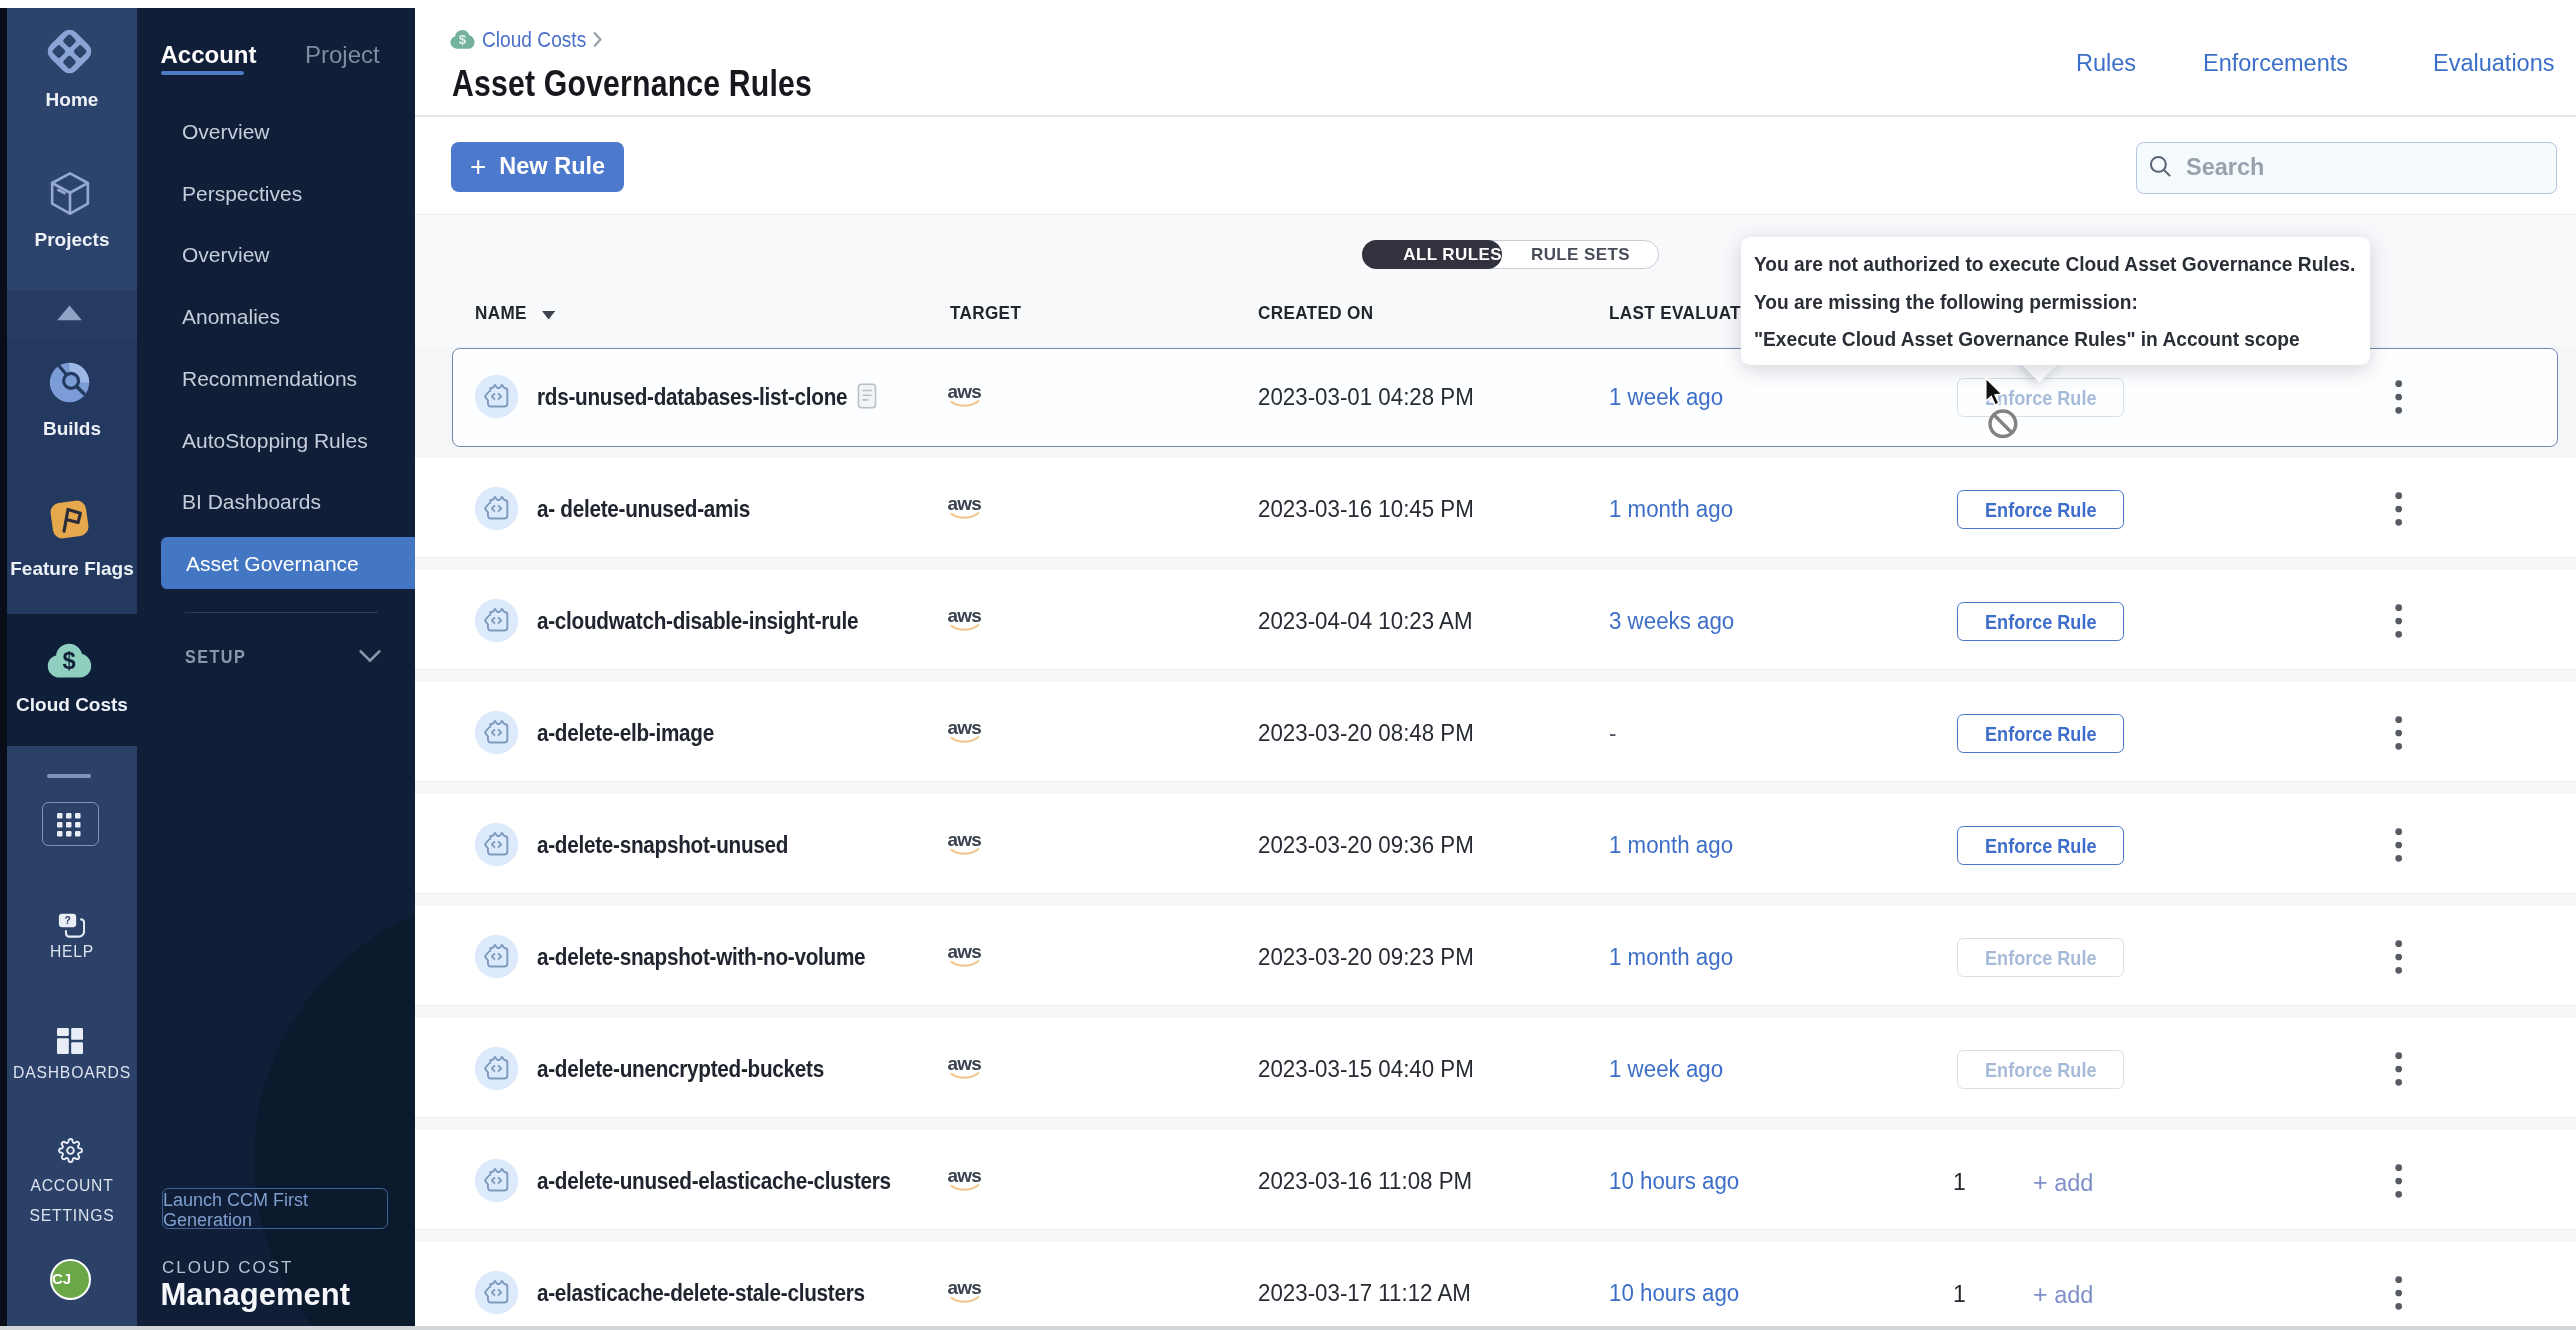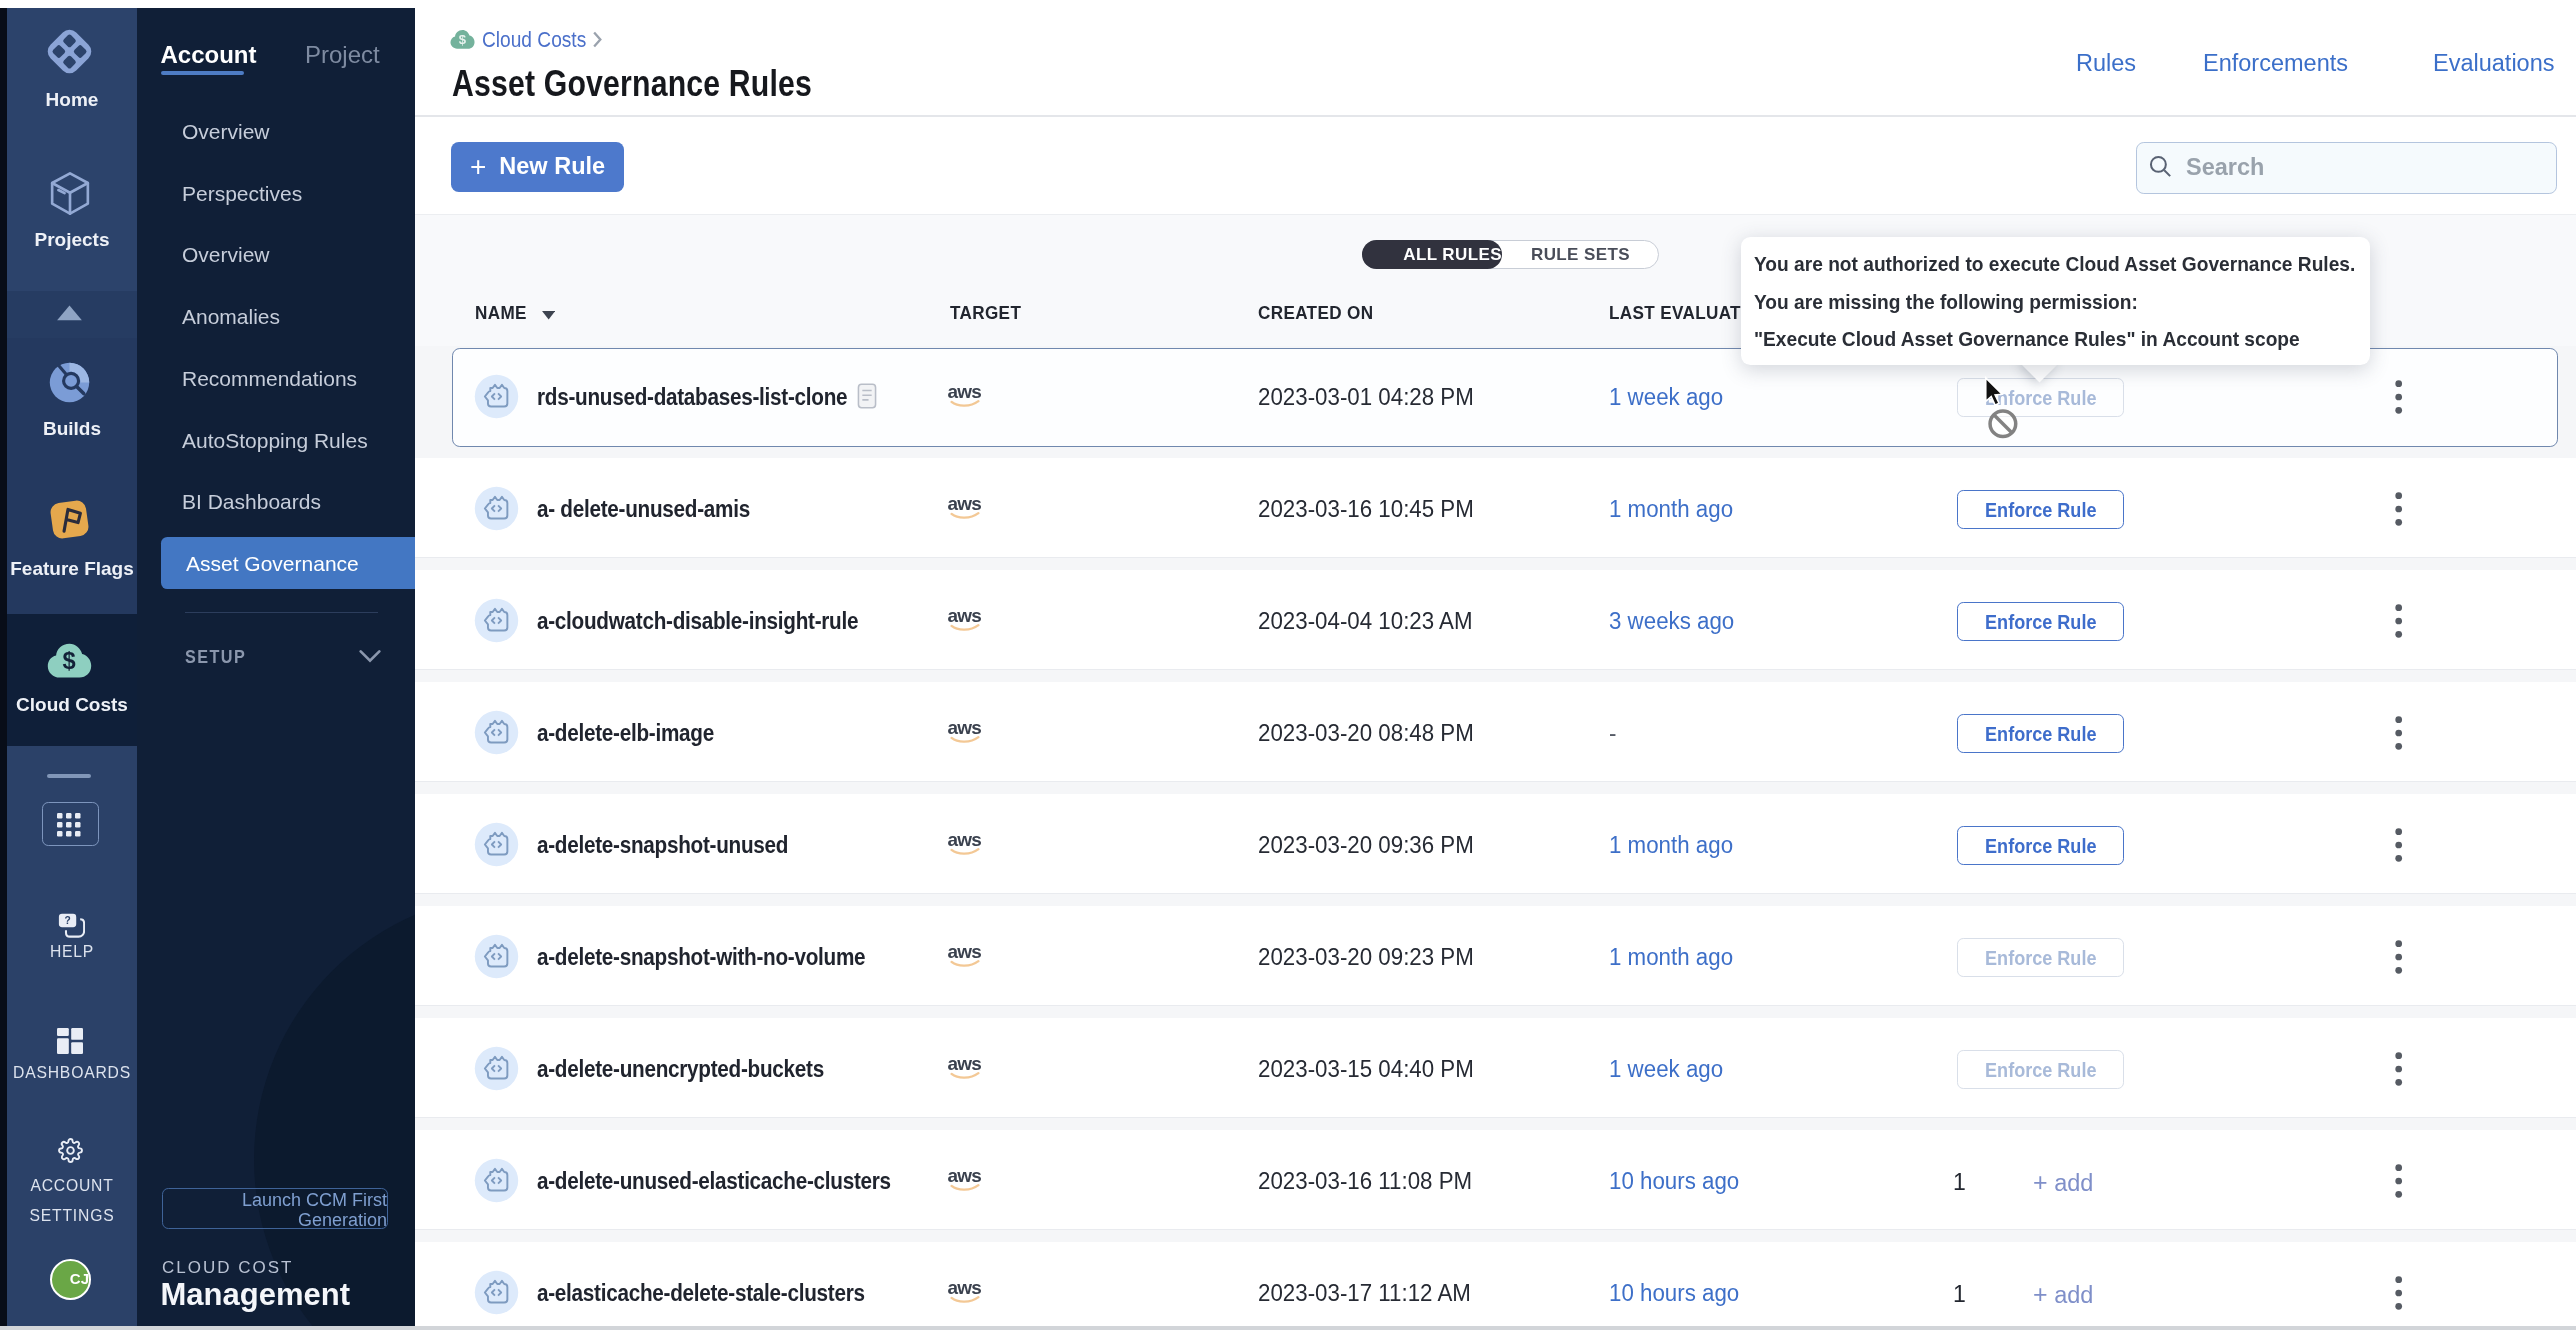--- a/index.html
+++ b/index.html
@@ -113,21 +113,21 @@
 </svg>
 <div class="railitem raillabel-sm" style="top:1064px;">DASHBOARDS</div>
 
 <svg class="abs" style="left:58px;top:1138px;" width="25" height="25" viewBox="0 0 24 24" fill="none" stroke="#e9edf5" stroke-width="1.8">
   <circle cx="12" cy="12" r="3.2"></circle>
   <path d="M19.4 15a1.65 1.65 0 0 0 .33 1.82l.06.06a2 2 0 1 1-2.83 2.83l-.06-.06a1.65 1.65 0 0 0-1.82-.33 1.65 1.65 0 0 0-1 1.51V21a2 2 0 1 1-4 0v-.09A1.65 1.65 0 0 0 9 19.4a1.65 1.65 0 0 0-1.82.33l-.06.06a2 2 0 1 1-2.83-2.83l.06-.06a1.65 1.65 0 0 0 .33-1.82 1.65 1.65 0 0 0-1.51-1H3a2 2 0 1 1 0-4h.09A1.65 1.65 0 0 0 4.6 9a1.65 1.65 0 0 0-.33-1.82l-.06-.06a2 2 0 1 1 2.83-2.83l.06.06a1.65 1.65 0 0 0 1.82.33H9a1.65 1.65 0 0 0 1-1.51V3a2 2 0 1 1 4 0v.09a1.65 1.65 0 0 0 1 1.51 1.65 1.65 0 0 0 1.82-.33l.06-.06a2 2 0 1 1 2.83 2.83l-.06.06a1.65 1.65 0 0 0-.33 1.82V9a1.65 1.65 0 0 0 1.51 1H21a2 2 0 1 1 0 4h-.09a1.65 1.65 0 0 0-1.51 1z"></path>
 </svg>
 <div class="railitem raillabel-sm" style="top:1177px;">ACCOUNT</div>
 <div class="railitem raillabel-sm" style="top:1207px;">SETTINGS</div>
 
-<div class="abs" style="left:50px;top:1259px;width:41px;height:41px;border-radius:50%;background:#6aa746;border:2.3px solid #ffffff;color:#fff;font-weight:700;font-size:15px;text-align:right;line-height:36px;">CJ</div>
+<div class="abs" style="left:50px;top:1259px;width:41px;height:41px;border-radius:50%;background:#6aa746;border:2.3px solid #ffffff;color:#fff;font-weight:700;font-size:15px;text-align:left;line-height:36px;">CJ</div>
 
 <div class="abs" id="sidenav">
     <div style="position:absolute;left:117px;top:885px;width:533px;height:533px;background:#0c1a2e;border-radius:50%;"></div>
   <div style="position:absolute;left:23.5px;top:33px;font-size:24px;font-weight:600;color:#ffffff;">Account</div>
   <div style="position:absolute;left:23.5px;top:63px;width:83px;height:4.7px;border-radius:2.3px;background:#4e7cc4;"></div>
   <div style="position:absolute;left:168px;top:33px;font-size:24px;font-weight:400;color:#7e8ba1;">Project</div>
 
   <div class="navitem" style="top:112px;">Overview</div>
   <div class="navitem" style="top:174px;">Perspectives</div>
   <div class="navitem" style="top:235px;">Overview</div>
@@ -139,21 +139,21 @@
   <div style="position:absolute;left:23.5px;top:529px;width:255px;height:52px;background:#4377c3;border-radius:6.3px 0 0 6.3px;"></div>
   <div class="navitem" style="top:544px;left:49px;color:#ffffff;">Asset Governance</div>
 
   <div style="position:absolute;left:48px;top:604px;width:193px;height:1.6px;background:#2c3d5c;"></div>
 
   <div style="position:absolute;left:48px;top:639px;font-size:18px;letter-spacing:1.6px;color:#8b97ad;font-weight:600;transform:scaleX(0.9);transform-origin:0 50%;">SETUP</div>
   <svg style="position:absolute;left:222px;top:641px;" width="22" height="14" viewBox="0 0 28 18" fill="none" stroke="#8b97ad" stroke-width="3.4" stroke-linecap="round">
       <path d="M2 3 L14 15 L26 3"></path>
     </svg>
 
-  <div style="position:absolute;left:25px;top:1180px;width:226px;height:41px;border:1.6px solid #3f6398;border-radius:6.3px;color:#7f9fd0;font-size:18px;text-align:right;line-height:1.1;padding-top:2.3px;">Launch CCM First<br>Generation</div>
+  <div style="position:absolute;left:25px;top:1180px;width:226px;height:41px;border:1.6px solid #3f6398;border-radius:6.3px;color:#7f9fd0;font-size:18px;text-align:left;line-height:1.1;padding-top:2.3px;">Launch CCM First<br>Generation</div>
   <div style="position:absolute;left:25px;top:1250px;font-size:17px;letter-spacing:2px;color:#b9c2d3;">CLOUD COST</div>
   <div style="position:absolute;left:23.5px;top:1269px;font-size:31px;font-weight:700;color:#f4f6fa;">Management</div>
 </div>
 
 <svg class="abs" style="left:450px;top:29px;" width="25" height="21" viewBox="0 0 57 48">
   <path d="M28.5 2 C19 2 12 9 11.5 17 C5 18.5 1 24 1 30.5 C1 38.5 8 45 16 45 L41 45 C49.5 45 56 38.5 56 30 C56 22.5 51 16.5 44.5 15 C42.5 7.5 36 2 28.5 2 Z" fill="#74b29c"></path>
   <text x="28" y="34" font-family="Liberation Sans, sans-serif" font-size="30" font-weight="700" fill="#e8f2ee" text-anchor="middle">$</text>
 </svg>
 <div class="abs sx87" style="left:482px;top:27.4px;font-size:22px;font-weight:500;color:#4b70ca;">Cloud Costs</div>
 <svg class="abs" style="left:591px;top:31px;" width="12.5" height="17" viewBox="0 0 16 22" fill="none" stroke="#9aa2ad" stroke-width="3">

